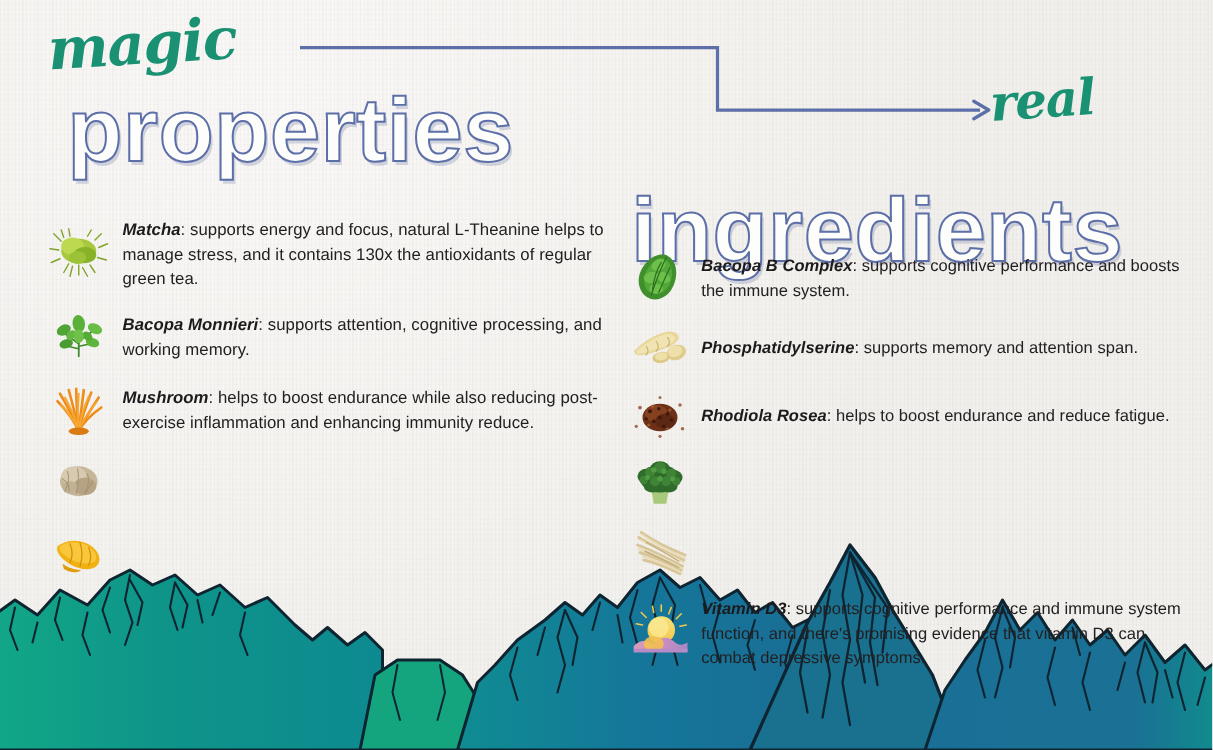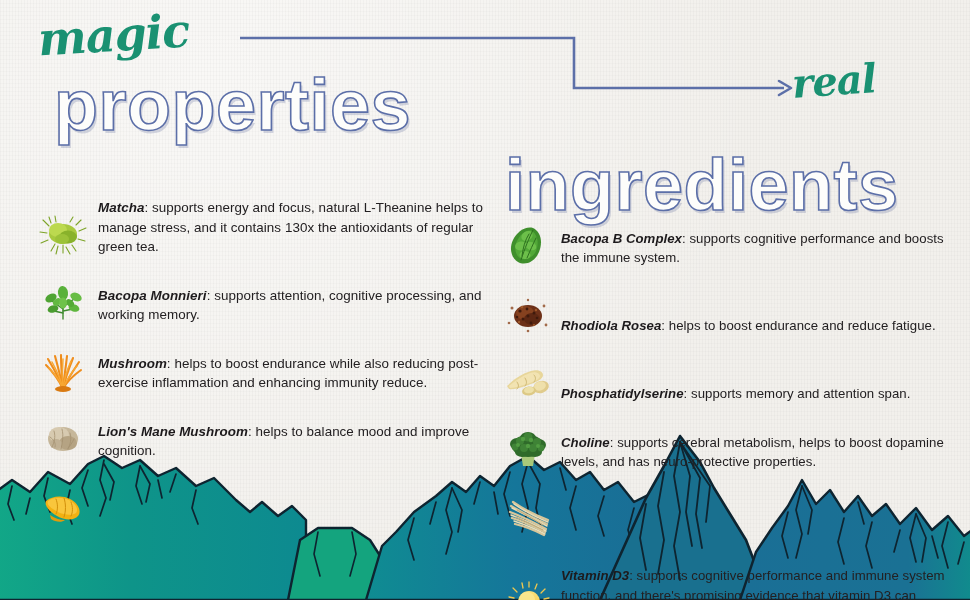--- a/index.html
+++ b/index.html
@@ -114,23 +114,22 @@
   .column {
     position: absolute;
     z-index: 7;
   }
 
   #left-column  { left: 36px;  top: 172px; width: 452px; }
   #right-column { left: 503px; top: 200px; width: 452px; }
 
   .ingredient-row {
     display: flex;
-    align-items: flex-end;
+    align-items: center;
     margin-bottom: 14px;
-    margin-top: 24px;
   }
 
   .ing-icon {
     flex: 0 0 54px;
     width: 54px;
     height: 44px;
     margin-right: 8px;
     position: relative;
   }
 
@@ -379,23 +378,20 @@
           <ellipse cx="20" cy="27" rx="6" ry="5" fill="#c0b094"></ellipse>
           <g stroke="#a3906f" stroke-width="0.9" fill="none" stroke-linecap="round" opacity="0.85">
             <path d="M18,14 C20,20 18,26 16,30"></path>
             <path d="M26,12 C28,19 26,27 25,32"></path>
             <path d="M34,16 C36,22 34,28 32,32"></path>
             <path d="M14,20 C18,23 20,26 19,30"></path>
             <path d="M38,22 C36,26 34,29 32,31"></path>
           </g>
         </svg>
       </div>
-      <div class="ing-text">
-        <span class="ing-name">Lion's Mane Mushroom</span><span>: helps to balance mood and improve cognition.</span>
-      </div>
     </div>
 
     <div class="ingredient-row">
       <div class="ing-icon">
         <svg viewBox="0 0 54 44" xmlns="http://www.w3.org/2000/svg">
           <path d="M10,16 C16,11 26,10 34,14 C42,18 46,26 42,31 C38,36 28,35 21,31
                    C14,27 8,21 10,16 Z" fill="#f2b113"></path>
           <path d="M12,16 C17,12 26,12 33,15 C39,18 43,24 40,28 C36,31 28,30 22,27
                    C16,24 10,20 12,16 Z" fill="#f9c63c"></path>
           <path d="M14,30 C18,33 24,35 29,35 C26,38 19,37 15,34 Z" fill="#e09c0c"></path>
@@ -427,20 +423,43 @@
           </g>
           <g stroke="#2d6f1f" stroke-width="1" fill="none" stroke-linecap="round">
             <path d="M30,6 C26,14 22,24 18,36"></path>
             <path d="M26,10 C22,16 20,24 19,32"></path>
             <path d="M33,14 C30,20 27,27 24,34"></path>
           </g>
         </svg>
       </div>
       <div class="ing-text">
         <span class="ing-name">Bacopa B Complex</span><span>: supports cognitive performance and boosts the immune system.</span>
+      </div>
+    </div>
+
+    <div class="ingredient-row">
+      <div class="ing-icon">
+        <svg viewBox="0 0 50 44" xmlns="http://www.w3.org/2000/svg">
+          <path d="M4,26 C10,20 18,14 28,11 C34,9 40,11 40,15 C40,19 34,22 28,24
+                   C20,27 12,30 6,29 Z" fill="#e8d69a"></path>
+          <path d="M6,26 C12,21 19,16 27,13 C32,11 37,13 37,16 C37,19 32,21 27,23
+                   C20,25 12,28 7,28 Z" fill="#f2e3b2"></path>
+          <ellipse cx="38" cy="27" rx="8" ry="6" transform="rotate(-18 38 27)" fill="#e0cb8c"></ellipse>
+          <ellipse cx="37" cy="26" rx="6" ry="4.5" transform="rotate(-18 37 26)" fill="#efe0ab"></ellipse>
+          <ellipse cx="26" cy="31" rx="7" ry="4.5" transform="rotate(-8 26 31)" fill="#ddc985"></ellipse>
+          <ellipse cx="26" cy="30" rx="5" ry="3.2" transform="rotate(-8 26 30)" fill="#ede0a8"></ellipse>
+          <g stroke="#c9b26c" stroke-width="0.9" fill="none" stroke-linecap="round">
+            <path d="M14,22 C16,25 16,27 14,29"></path>
+            <path d="M22,18 C24,21 24,24 22,26"></path>
+            <path d="M31,15 C33,17 33,20 31,22"></path>
+          </g>
+        </svg>
+      </div>
+      <div class="ing-text">
+        <span class="ing-name">Phosphatidylserine</span><span>: supports memory and attention span.</span>
       </div>
     </div>
 
     <div class="ingredient-row">
       <div class="ing-icon">
         <svg viewBox="0 0 50 44" xmlns="http://www.w3.org/2000/svg">
           <ellipse cx="25" cy="24" rx="14" ry="11" fill="#6d3018"></ellipse>
           <ellipse cx="22" cy="21" rx="9" ry="7" fill="#85411f"></ellipse>
           <ellipse cx="29" cy="27" rx="8" ry="6" fill="#5c2713"></ellipse>
           <g fill="#3f1a0c">
@@ -470,43 +489,20 @@
         </svg>
       </div>
       <div class="ing-text">
         <span class="ing-name">Rhodiola Rosea</span><span>: helps to boost endurance and reduce fatigue.</span>
       </div>
     </div>
 
     <div class="ingredient-row">
       <div class="ing-icon">
         <svg viewBox="0 0 50 44" xmlns="http://www.w3.org/2000/svg">
-          <path d="M4,26 C10,20 18,14 28,11 C34,9 40,11 40,15 C40,19 34,22 28,24
-                   C20,27 12,30 6,29 Z" fill="#e8d69a"></path>
-          <path d="M6,26 C12,21 19,16 27,13 C32,11 37,13 37,16 C37,19 32,21 27,23
-                   C20,25 12,28 7,28 Z" fill="#f2e3b2"></path>
-          <ellipse cx="38" cy="27" rx="8" ry="6" transform="rotate(-18 38 27)" fill="#e0cb8c"></ellipse>
-          <ellipse cx="37" cy="26" rx="6" ry="4.5" transform="rotate(-18 37 26)" fill="#efe0ab"></ellipse>
-          <ellipse cx="26" cy="31" rx="7" ry="4.5" transform="rotate(-8 26 31)" fill="#ddc985"></ellipse>
-          <ellipse cx="26" cy="30" rx="5" ry="3.2" transform="rotate(-8 26 30)" fill="#ede0a8"></ellipse>
-          <g stroke="#c9b26c" stroke-width="0.9" fill="none" stroke-linecap="round">
-            <path d="M14,22 C16,25 16,27 14,29"></path>
-            <path d="M22,18 C24,21 24,24 22,26"></path>
-            <path d="M31,15 C33,17 33,20 31,22"></path>
-          </g>
-        </svg>
-      </div>
-      <div class="ing-text">
-        <span class="ing-name">Phosphatidylserine</span><span>: supports memory and attention span.</span>
-      </div>
-    </div>
-
-    <div class="ingredient-row">
-      <div class="ing-icon">
-        <svg viewBox="0 0 50 44" xmlns="http://www.w3.org/2000/svg">
           <path d="M18,26 L20,38 L30,38 L32,26 Z" fill="#a8c97a"></path>
           <g fill="#2f6b2a">
             <ellipse cx="25" cy="18" rx="16" ry="11"></ellipse>
             <ellipse cx="14" cy="16" rx="7" ry="6"></ellipse>
             <ellipse cx="36" cy="17" rx="7" ry="6"></ellipse>
             <ellipse cx="25" cy="10" rx="8" ry="6"></ellipse>
             <ellipse cx="19" cy="24" rx="7" ry="5"></ellipse>
             <ellipse cx="32" cy="24" rx="7" ry="5"></ellipse>
           </g>
           <g fill="#3f8336">
@@ -519,23 +515,20 @@
             <circle cx="38" cy="20" r="3.4"></circle>
           </g>
           <g fill="#519c42">
             <circle cx="20" cy="11" r="2.2"></circle>
               <circle cx="28" cy="12" r="2.2"></circle>
             <circle cx="25" cy="18" r="2.2"></circle>
               <circle cx="15" cy="17" r="2"></circle>
             <circle cx="35" cy="18" r="2"></circle>
           </g>
         </svg>
-      </div>
-      <div class="ing-text">
-        <span class="ing-name">Choline</span><span>: supports cerebral metabolism, helps to boost dopamine levels, and has neuro-protective properties.</span>
       </div>
     </div>
 
     <div class="ingredient-row">
       <div class="ing-icon">
         <svg viewBox="0 0 50 44" xmlns="http://www.w3.org/2000/svg">
           <g stroke="#d8c69a" stroke-width="2.3" fill="none" stroke-linecap="round">
             <path d="M8,10 C18,16 30,22 44,28"></path>
             <path d="M7,16 C18,20 30,26 43,33"></path>
             <path d="M9,22 C19,25 30,30 42,36"></path>

